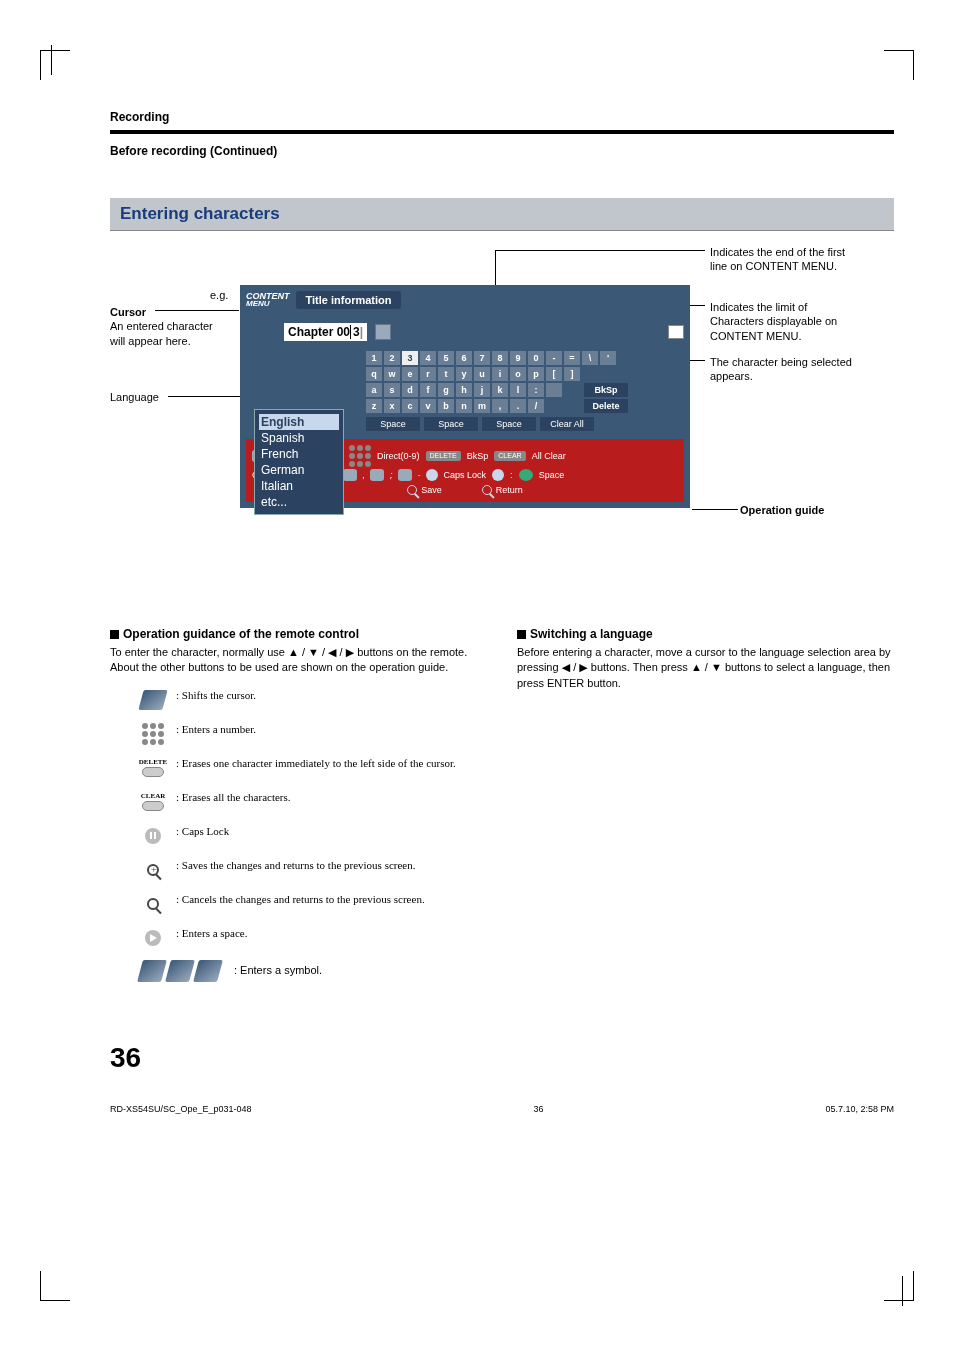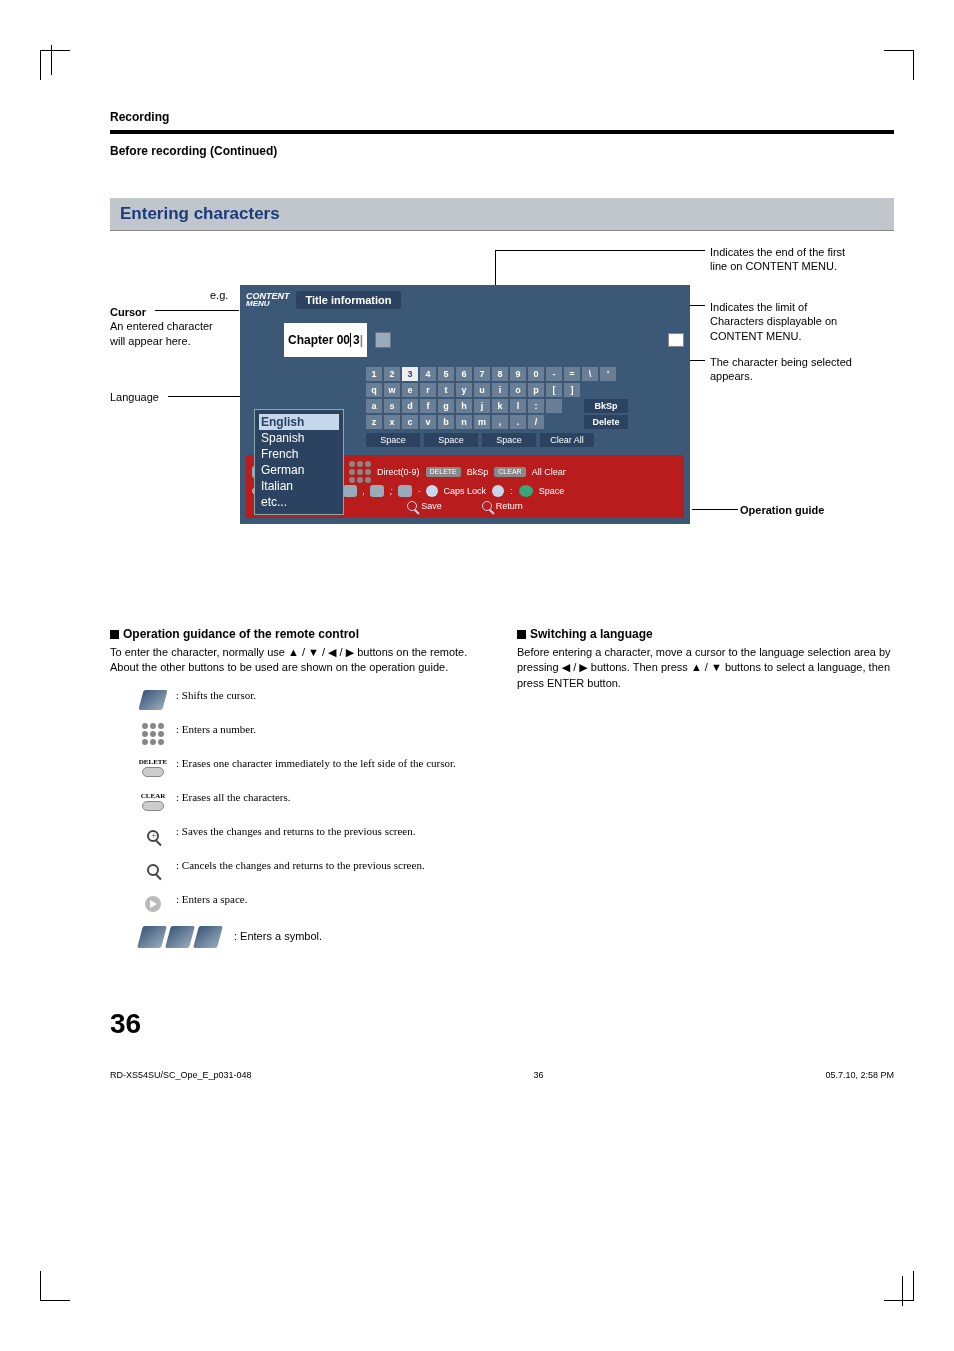--- a/index.html
+++ b/index.html
@@ -17,21 +17,21 @@
   .section-bar { background: #c0c6cc; padding: 6px 10px; font-size: 17px; font-weight: bold; color: #1a3c7a; border-bottom: 1px solid #888; }
   .diagram-wrap { position: relative; margin-top: 14px; height: 360px; }
   .label { position: absolute; font-size: 11px; line-height: 1.3; }
   .label .bold { font-weight: bold; }
   .line { position: absolute; background: #000; }
   .osd { position: absolute; left: 130px; top: 40px; width: 450px; background: #3c5877; padding: 6px; }
   .title-row { display: flex; align-items: center; gap: 6px; }
   .logo { color: #fff; font-size: 9px; font-weight: bold; text-align: left; line-height: 0.9; font-style: italic; }
   .title-pill { background: #2b4360; color: #fff; font-weight: bold; font-size: 11px; padding: 3px 10px; border-radius: 3px; }
   .chap-row { display: flex; align-items: center; gap: 8px; margin: 14px 0 10px 38px; }
-  .chap-box { background: #fff; color: #000; font-weight: bold; font-size: 12px; padding: 10px 4px; display:inline-flex; }
+  .chap-box { background: #fff; color: #000; font-weight: bold; font-size: 12px; padding: 2px 4px; display:inline-flex; }
   .chap-box .cur { border-left:1px solid #000; padding-left:2px;}
   .small-icon { width: 16px; height: 16px; background: #9ab; border: 1px solid #678; }
   .end-tile { width: 16px; height: 14px; background: #fff; border:1px solid #888;}
   .kbd-row { display: flex; gap: 2px; margin-bottom: 2px; justify-content: flex-start; margin-left: 120px;}
   .key { width: 16px; height: 14px; background: #6a7f95; color: #fff; font-size: 9px; font-weight: bold; display: flex; align-items: center; justify-content: center; }
   .key.sel { background: #eee; color:#2b4360; }
   .key.wide2 { width: 44px; background: #2b4360; font-size: 9px;}
   .lang-box { position: absolute; left: 14px; top: 124px; width: 90px; background: #2b4360; border: 1px solid #8aa; padding: 4px; color:#fff; font-size:12px;}
   .lang-box div { padding: 1px 2px; }
   .lang-box .sel { background: #c7d8ec; color: #2b4360; font-weight: bold;}
@@ -306,20 +306,26 @@
           </div>
           <div class="item">
             <div class="ic">
               <div class="ic-label">CLEAR</div>
               <div class="ic-pill"></div>
             </div>
             <div>: Erases all the characters.</div>
           </div>
           <div class="item">
             <div class="ic">
+              <div class="ic-pause"></div>
+            </div>
+            <div>: Caps Lock</div>
+          </div>
+          <div class="item">
+            <div class="ic">
               <div class="ic-zoom plus"></div>
             </div>
             <div>: Saves the changes and returns to the previous screen.</div>
           </div>
           <div class="item">
             <div class="ic">
               <div class="ic-zoom"></div>
             </div>
             <div>: Cancels the changes and returns to the previous screen.</div>
           </div>

